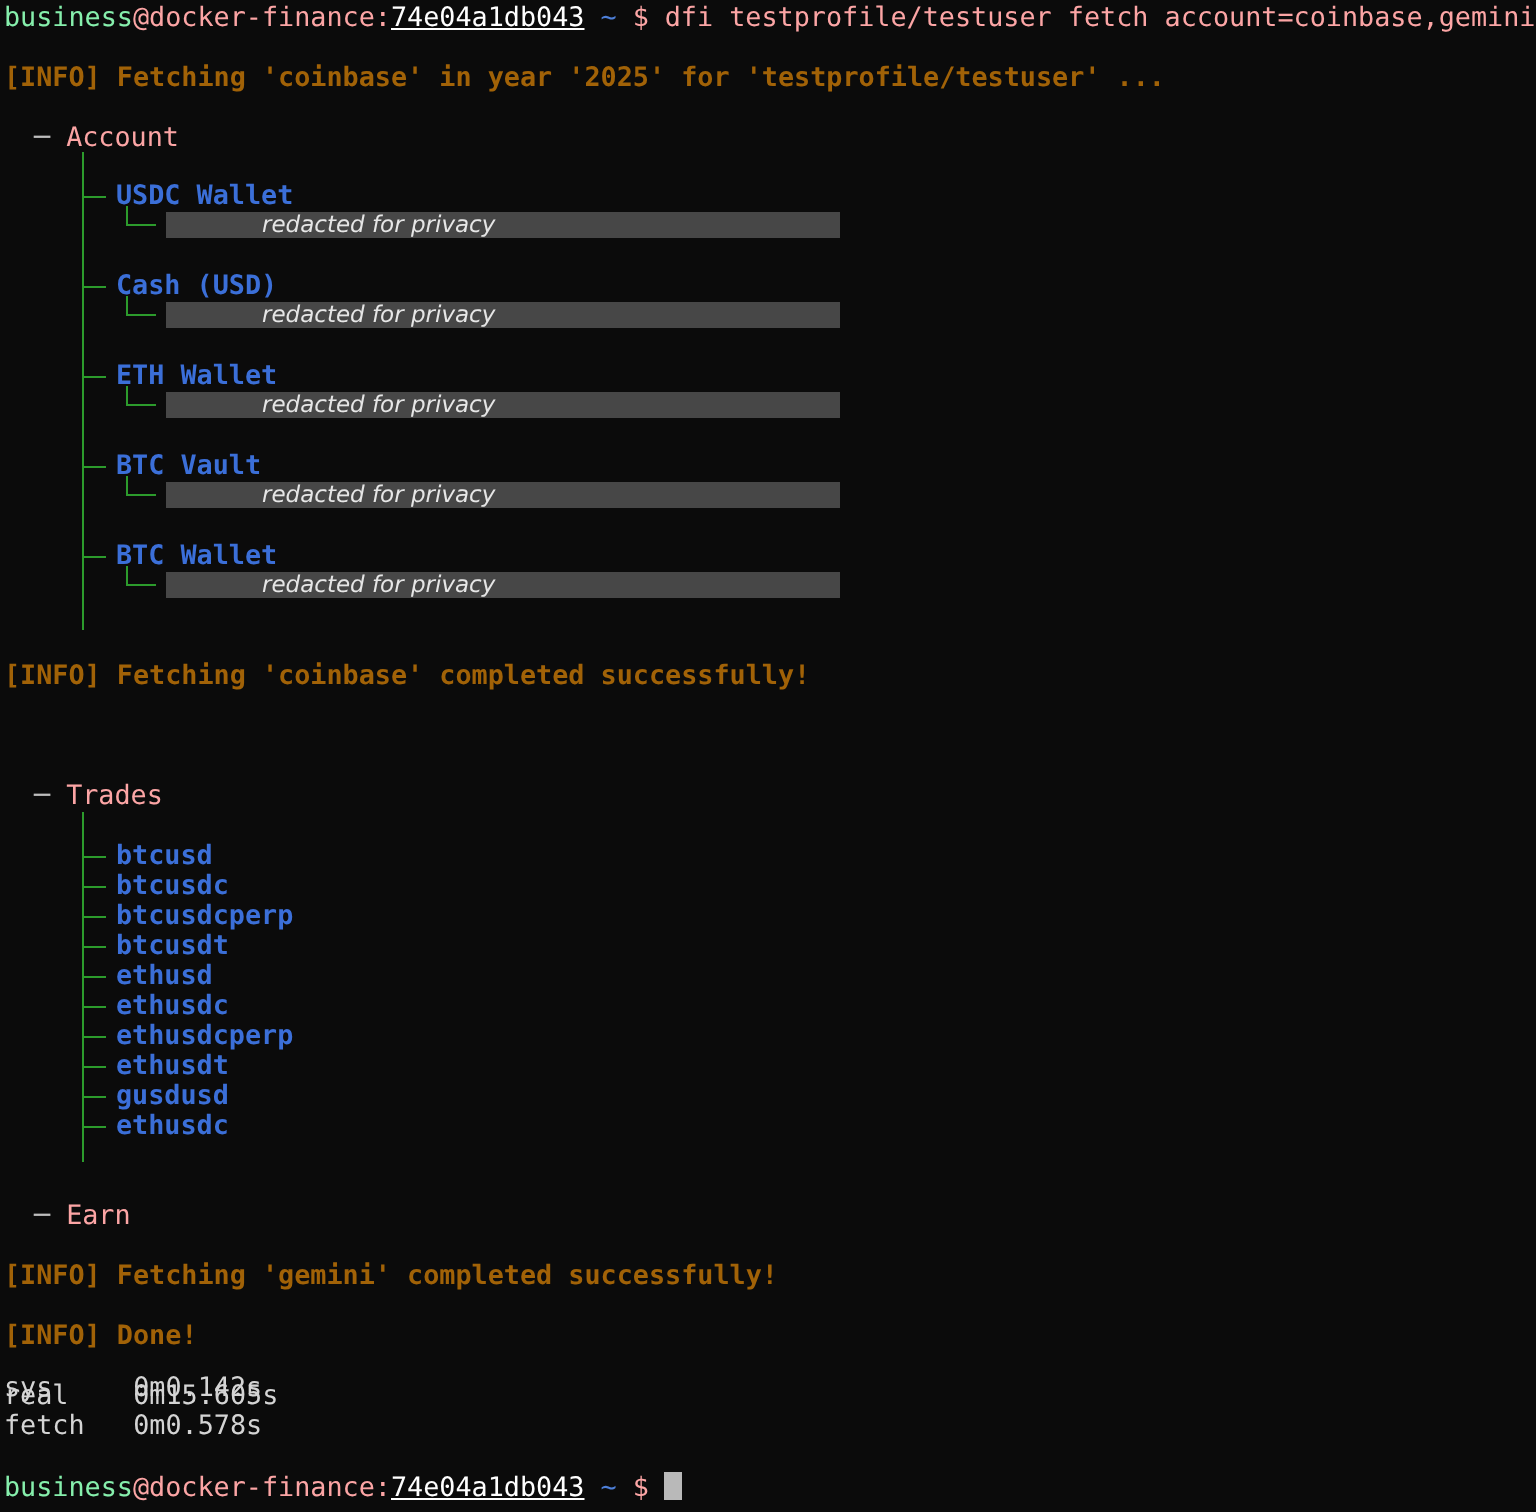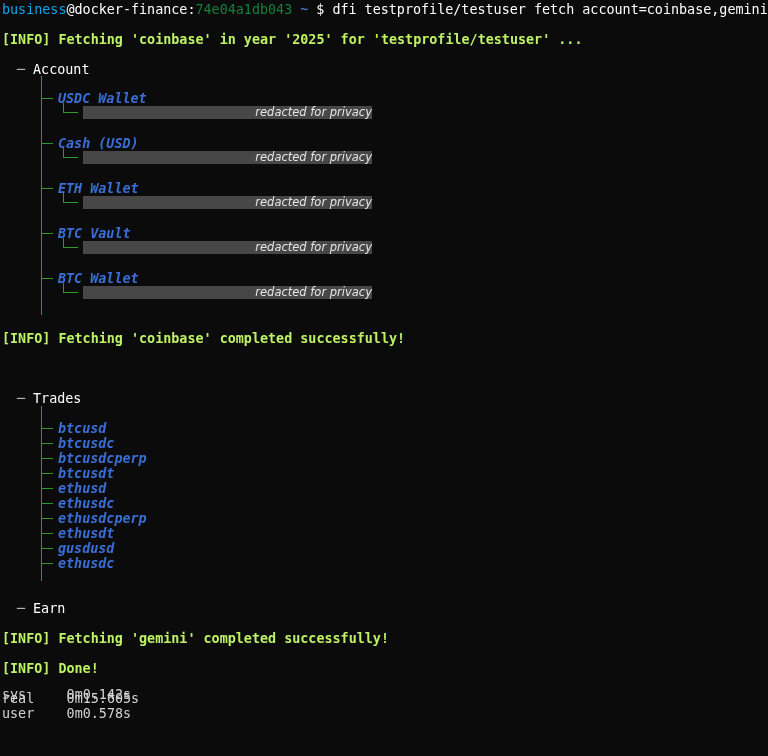--- a/index.html
+++ b/index.html
@@ -17,44 +17,44 @@
     overflow: hidden;
   }
   .row {
     position: absolute;
     left: 2px;
     height: 15px;
     line-height: 15px;
     white-space: pre;
     color: #d4d4d4;
   }
-  .c-fg     { color: #ffffff; }
-  .c-dim    { color: #15803d; }
-  .c-green  { color: #0ea5e9; }
-  .c-info   { color: #bef264; font-weight: bold; }
+  .c-fg     { color: #fca5a5; }
+  .c-dim    { color: #ffffff; text-decoration: underline; }
+  .c-green  { color: #86efac; }
+  .c-info   { color: #a16207; font-weight: bold; }
   .c-blue2  { color: #4d7fd8; }
   .c-dash   { color: #bdbdbd; }
   .sp-l { margin-left: 8px; }
   .section { left: 17px; text-align: right; }
   .section .dash { margin-right: 8px; }
   .item {
     left: 58px;
     color: #3b6fd8;
     font-weight: bold;
-    font-style: italic;
   }
   .bar {
     position: absolute;
     left: 83px;
     width: 289px;
     height: 13px;
     background: #474747;
     display: flex;
     align-items: center;
-    justify-content: flex-end;
+    justify-content: flex-start;
+    padding-left: 48px;
   }
   .bar-text {
     font-family: "DejaVu Sans", "Liberation Sans", sans-serif;
     font-style: italic;
     font-size: 11.5px;
     line-height: 13px;
     color: #e6e6e6;
     white-space: pre;
   }
   .tl {
@@ -151,17 +151,18 @@
   <div class="row item" style="top:526px">ethusdt</div>
   <div class="row item" style="top:541px">gusdusd</div>
   <div class="row item" style="top:556px">ethusdc</div>
 
   <div class="row section" style="top:601px"><span class="c-dash dash">─</span><span class="c-fg">Earn</span></div>
 
   <div class="row c-info" style="top:631px">[INFO] Fetching 'gemini' completed successfully!</div>
   <div class="row c-info" style="top:661px">[INFO] Done!</div>
 
   <div class="row" style="top:691px"><span class="t-label">real</span><span>0m15.605s</span></div>
-  <div class="row" style="top:706px"><span class="t-label">user</span><span>0m0.578s</span></div>
+  <div class="row" style="top:706px"><span class="t-label">fetch</span><span>0m0.578s</span></div>
   <div class="row" style="top:687px"><span class="t-label">sys</span><span>0m0.142s</span></div>
 
+  <div class="row" style="top:736px"><span class="c-green">business</span><span class="c-fg">@docker-finance:</span><span class="c-dim">74e04a1db043</span><span class="c-blue2 sp-l">~</span><span class="c-fg sp-l">$</span><span class="cursor"></span></div>
 
 </div>
 
 </body></html>

